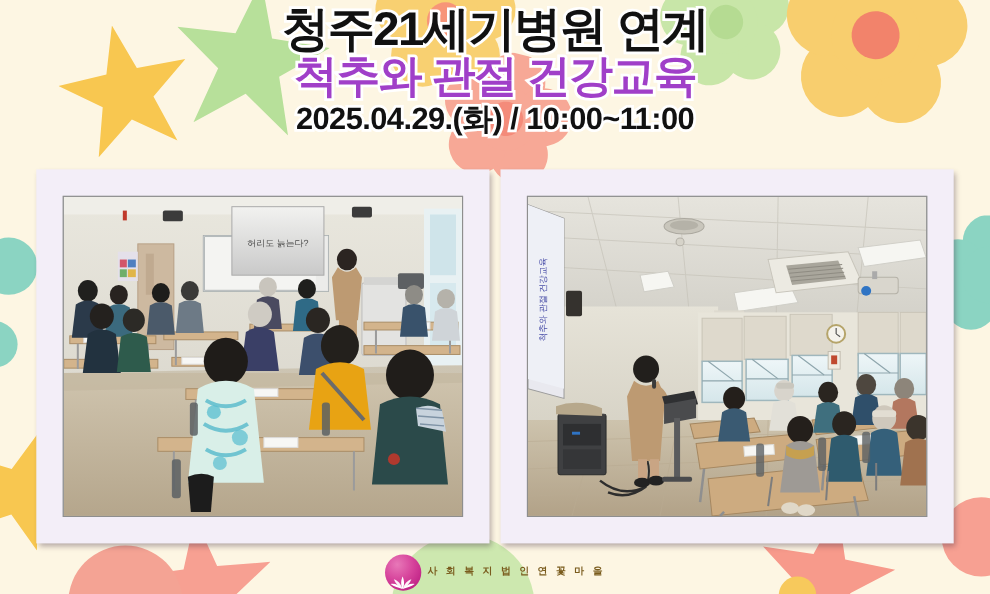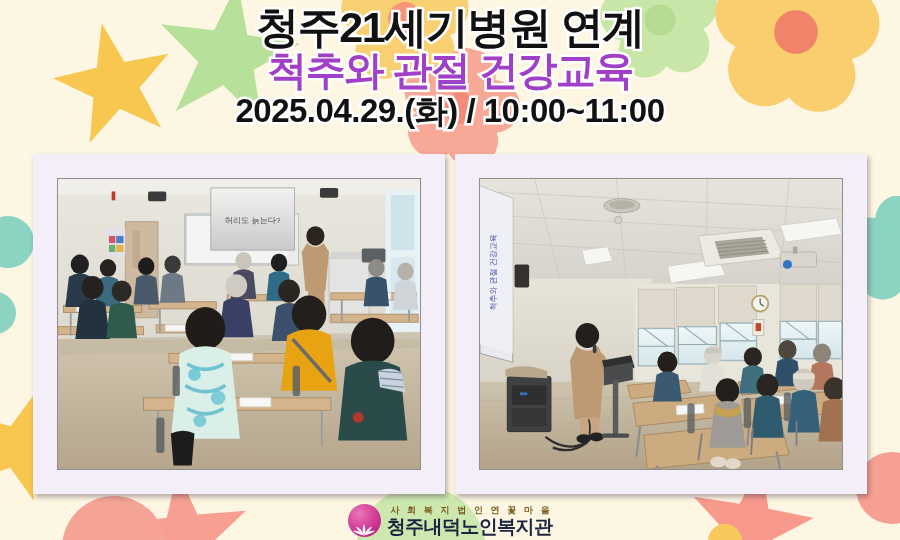--- a/index.html
+++ b/index.html
@@ -58,21 +58,21 @@
     font-weight: 900;
     color: #A03FC8;
     letter-spacing: -1.5px;
     line-height: 1.1;
     margin-top: -2px;
     -webkit-text-stroke: 5px #ffffff;
     paint-order: stroke fill;
   }
 
   .t-line3 {
-    font-size: 33px;
+    font-size: 28px;
     font-weight: 900;
     color: #111111;
     letter-spacing: -0.5px;
     line-height: 1.15;
     margin-top: 0px;
     -webkit-text-stroke: 5px #ffffff;
     paint-order: stroke fill;
   }
 
   
@@ -602,17 +602,16 @@
       <svg class="logo-lotus" viewBox="0 0 48 26">
         <path d="M24 2 C27 9 28 17 24 25 C20 17 21 9 24 2 Z" fill="#ffffff"></path>
         <path d="M24 25 C17 21 11 15 8 7 C15 9 21 15 24 25 Z" fill="#fdf0f7"></path>
         <path d="M24 25 C31 21 37 15 40 7 C33 9 27 15 24 25 Z" fill="#fdf0f7"></path>
         <path d="M24 25 C17 23 8 21 2 16 C9 14 18 18 24 25 Z" fill="#ffffff"></path>
         <path d="M24 25 C31 23 40 21 46 16 C39 14 30 18 24 25 Z" fill="#ffffff"></path>
       </svg>
     </div>
     <div class="logo-text">
       <div class="logo-sub">사 회 복 지 법 인  연 꽃 마 을</div>
-      <div class="logo-main">청주내덕노인복지관</div>
     </div>
   </div>
 
 </div>
 
 </body></html>

